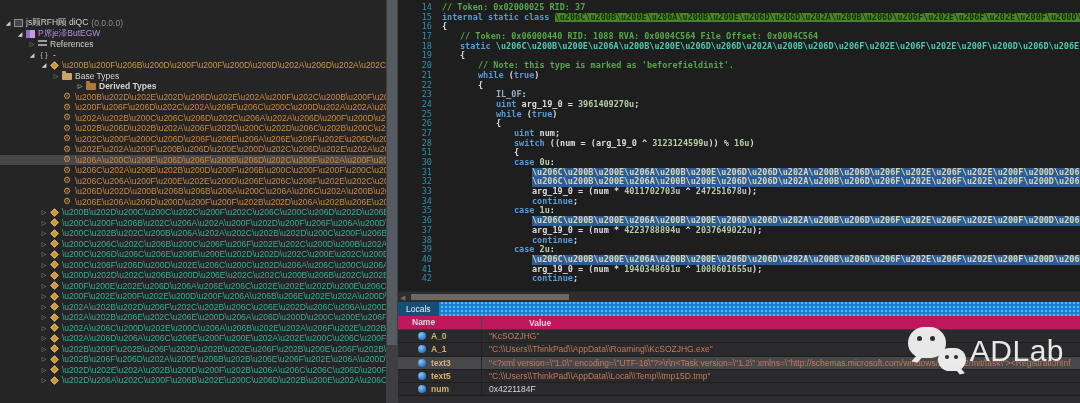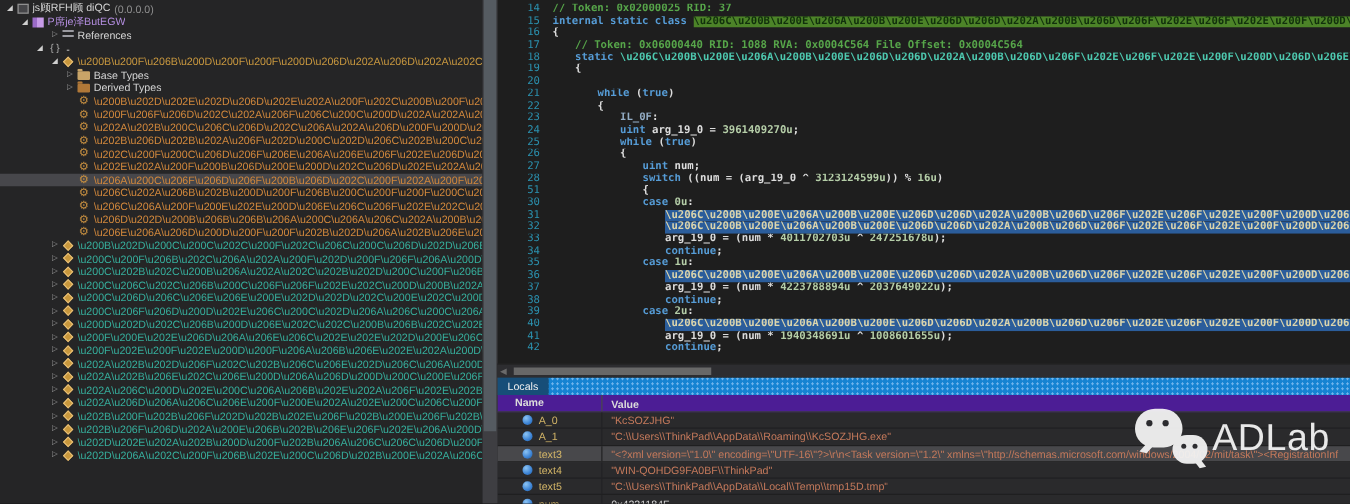--- a/index.html
+++ b/index.html
@@ -45,30 +45,30 @@
   .ub{background:#2b5d9b;color:#dcd5ac;flex:1;}
   
   .hscroll{height:11px;background:#2d2d30;position:relative;flex:none;border-top:1px solid #252526;box-sizing:border-box;}
   .hscroll .arrow{position:absolute;left:2px;top:1px;color:#6a6a6a;font-size:7px;line-height:9px;}
   .hscroll .thumb{position:absolute;left:13px;top:2px;width:158px;height:6px;background:#686868;}
   
   .locals{flex:1;display:flex;flex-direction:column;background:#2d2d30;min-height:0;}
   .ltitle{height:14px;background:#1583d2;display:flex;align-items:center;flex:none;}
   .ltitle .chip{background:rgba(25,35,45,.55);color:#f0f0f0;font-size:8.5px;padding:0 8px;height:14px;line-height:14px;flex:none;}
   .ltitle .dots{flex:1;height:14px;background-image:radial-gradient(#6fb4ec 0.8px,transparent 0.9px);background-size:4px 4px;background-position:1px 3px;}
-  .lheader{height:13px;background:#4c1d95;border-bottom:1px solid #3a3a3e;display:flex;align-items:center;
-           font-size:8.5px;color:#dadada;font-weight:bold;flex:none;}
+  .lheader{height:13px;background:#be185d;border-bottom:1px solid #3a3a3e;display:flex;align-items:center;
+           font-size:8.5px;color:#dadada;font-weight:bold;flex:none;gap:40px;}
   .lheader .hname{width:84px;padding-left:14px;box-sizing:border-box;border-right:1px solid #48484c;height:13px;line-height:13px;}
   .lheader .hval{padding-left:7px;}
   .lrow{height:12.3px;display:flex;align-items:center;font-size:8.5px;background:#2a2a2c;border-bottom:1px solid #1f1f20;}
   .lrow.sel{background:#48484b;}
   .lrow .ncell{width:84px;flex:none;display:flex;align-items:center;padding-left:20px;box-sizing:border-box;
                border-right:1px solid #222224;height:100%;}
   .lrow .vcell{padding-left:7px;white-space:nowrap;overflow:hidden;}
-  .lname{color:#d3b567;margin-left:5px;font-weight:normal;text-align:center;}
+  .lname{color:#d3b567;margin-left:5px;font-weight:bold;text-align:center;}
   .lv-str{color:#c4795b;} .lv-plain{color:#d6d6d6;}
   .locvar-icon{width:8px;height:8px;border-radius:50%;flex:none;
                background:radial-gradient(circle at 35% 30%,#8cc4f4,#3b82d4 60%,#215a9e);}
   
   .wm{position:absolute;right:16px;bottom:28px;display:flex;align-items:center;gap:4px;opacity:.94;pointer-events:none;}
   .wx{position:relative;width:58px;height:48px;flex:none;}
   .wx .b1{position:absolute;left:0;top:0;width:38px;height:31px;background:#f4f4f4;border-radius:16px 16px 15px 15px;}
   .wx .b1:before,.wx .b1:after{content:"";position:absolute;top:9px;width:5px;height:5px;border-radius:50%;background:#2d2d30;}
   .wx .b1:before{left:9px;} .wx .b1:after{left:22px;}
   .wx .t1{position:absolute;left:6px;top:28px;width:7px;height:7px;background:#f4f4f4;transform:skew(-35deg) rotate(12deg);}
@@ -78,52 +78,52 @@
   .wx .t2{position:absolute;right:3px;bottom:1px;width:6px;height:6px;background:#f4f4f4;transform:skew(30deg) rotate(-12deg);}
   .wm-text{color:#f4f4f4;font-size:30px;font-weight:500;letter-spacing:0.5px;}
 </style>
 </head>
 <body>
 
 <div class="app">
 
   <div class="tree-panel">
     <div id="tree">
-        <div class="trow" style="padding-left: 2px;">
+        <div class="trow" style="padding-left: 2px; margin-top: 16px;">
           <span class="texp exp">◢</span>
           <span class="ic ic-assembly"></span>
           <span class="tlabel c-default">js顾RFH顾 diQC</span>
           <span class="tsuffix">(0.0.0.0)</span>
         </div>
         <div class="trow" style="padding-left: 14px;">
           <span class="texp exp">◢</span>
           <span class="ic ic-module"></span>
           <span class="tlabel c-module">P席je泽ButEGW</span>
         </div>
-        <div class="trow" style="padding-left: 38px;">
+        <div class="trow" style="padding-left: 26px;">
           <span class="texp">▷</span>
           <span class="ic ic-references"></span>
           <span class="tlabel c-default">References</span>
         </div>
         <div class="trow" style="padding-left: 26px;">
           <span class="texp exp">◢</span>
           <span class="ic ic-namespace">{ }</span>
           <span class="tlabel c-default">-</span>
         </div>
         <div class="trow" style="padding-left: 38px;">
           <span class="texp exp">◢</span>
           <span class="ic ic-class"></span>
           <span class="tlabel c-gold">\u200B\u200F\u206B\u200D\u200F\u200F\u200D\u206D\u202A\u206D\u202A\u202C\u202A\u20</span>
         </div>
         <div class="trow" style="padding-left: 50px;">
           <span class="texp">▷</span>
           <span class="ic ic-folder"></span>
           <span class="tlabel c-default">Base Types</span>
         </div>
-        <div class="trow" style="padding-left: 50px;">
+        <div class="trow" style="padding-left: 74px; font-weight: bold;">
           <span class="texp">▷</span>
           <span class="ic ic-folder dark"></span>
           <span class="tlabel c-default">Derived Types</span>
         </div>
         <div class="trow" style="padding-left: 50px;">
           <span class="texp"></span>
           <span class="ic ic-method">⚙</span>
           <span class="tlabel c-method">\u200B\u202D\u202E\u202D\u206D\u202E\u202A\u200F\u202C\u200B\u200F\u202D\u20</span>
         </div>
         <div class="trow" style="padding-left: 50px;">
@@ -269,21 +269,21 @@
   </div>
 
   <div class="right">
     <div class="code" id="code">
         <div class="cl"><span class="lnum">14</span><span style="width: 0px; flex: 0 0 auto;"></span><span class="cm">// Token: 0x02000025 RID: 37</span></div>
         <div class="cl"><span class="lnum">15</span><span style="width: 0px; flex: 0 0 auto;"></span><span class="kw">internal static class </span><span class="ug">\u206C\u200B\u200E\u206A\u200B\u200E\u206D\u206D\u202A\u200B\u206D\u206F\u202E\u206F\u202E\u200F\u200D\u206D\u206E\u200F\u200D\u206C\u206E\u202A\u200B\u206D\u206F</span></div>
         <div class="cl"><span class="lnum">16</span><span style="width: 0px; flex: 0 0 auto;"></span><span class="pl">{</span></div>
         <div class="cl"><span class="lnum">17</span><span style="width: 18px; flex: 0 0 auto;"></span><span class="cm">// Token: 0x06000440 RID: 1088 RVA: 0x0004C564 File Offset: 0x0004C564</span></div>
         <div class="cl"><span class="lnum">18</span><span style="width: 18px; flex: 0 0 auto;"></span><span class="kw">static </span><span class="ty">\u206C\u200B\u200E\u206A\u200B\u200E\u206D\u206D\u202A\u200B\u206D\u206F\u202E\u206F\u202E\u200F\u200D\u206D\u206E\u200F\u200D\u206C\u206E\u202A\u200B\u206D\u206F</span></div>
         <div class="cl"><span class="lnum">19</span><span style="width: 18px; flex: 0 0 auto;"></span><span class="pl">{</span></div>
-        <div class="cl"><span class="lnum">20</span><span style="width: 36px; flex: 0 0 auto;"></span></div>
+        <div class="cl"><span class="lnum">20</span><span style="width: 36px; flex: 0 0 auto;"></span><span class="cm">// Note: this type is marked as 'beforefieldinit'.</span></div>
         <div class="cl"><span class="lnum">21</span><span style="width: 36px; flex: 0 0 auto;"></span><span class="kw">while</span><span class="pl"> (</span><span class="kw">true</span><span class="pl">)</span></div>
         <div class="cl"><span class="lnum">22</span><span style="width: 36px; flex: 0 0 auto;"></span><span class="pl">{</span></div>
         <div class="cl"><span class="lnum">23</span><span style="width: 54px; flex: 0 0 auto;"></span><span class="lb">IL_0F</span><span class="pl">:</span></div>
         <div class="cl"><span class="lnum">24</span><span style="width: 54px; flex: 0 0 auto;"></span><span class="kw">uint</span><span class="pl"> arg_19_0 = </span><span class="nm">3961409270u</span><span class="pl">;</span></div>
         <div class="cl"><span class="lnum">25</span><span style="width: 54px; flex: 0 0 auto;"></span><span class="kw">while</span><span class="pl"> (</span><span class="kw">true</span><span class="pl">)</span></div>
         <div class="cl"><span class="lnum">26</span><span style="width: 54px; flex: 0 0 auto;"></span><span class="pl">{</span></div>
         <div class="cl"><span class="lnum">27</span><span style="width: 72px; flex: 0 0 auto;"></span><span class="kw">uint</span><span class="pl"> num;</span></div>
         <div class="cl"><span class="lnum">28</span><span style="width: 72px; flex: 0 0 auto;"></span><span class="kw">switch</span><span class="pl"> ((num = (arg_19_0 ^ </span><span class="nm">3123124599u</span><span class="pl">)) % </span><span class="nm">16u</span><span class="pl">)</span></div>
         <div class="cl"><span class="lnum">51</span><span style="width: 72px; flex: 0 0 auto;"></span><span class="pl">{</span></div>
         <div class="cl"><span class="lnum">30</span><span style="width: 72px; flex: 0 0 auto;"></span><span class="kw">case </span><span class="nm">0u</span><span class="pl">:</span></div>
@@ -333,27 +333,20 @@
           <div class="lrow sel">
             <div class="ncell">
               <span class="locvar-icon"></span>
               <span class="lname">text3</span>
             </div>
             <div class="vcell lv-str">"&lt;?xml version=\"1.0\" encoding=\"UTF-16\"?&gt;\r\n&lt;Task version=\"1.2\" xmlns=\"http://schemas.microsoft.com/windows/2004/02/mit/task\"&gt;&lt;RegistrationInf</div>
           </div>
           <div class="lrow">
             <div class="ncell">
               <span class="locvar-icon"></span>
-              <span class="lname">text4</span>
-            </div>
-            <div class="vcell lv-str">"WIN-QOHDG9FA0BF\\ThinkPad"</div>
-          </div>
-          <div class="lrow">
-            <div class="ncell">
-              <span class="locvar-icon"></span>
               <span class="lname">text5</span>
             </div>
             <div class="vcell lv-str">"C:\\Users\\ThinkPad\\AppData\\Local\\Temp\\tmp15D.tmp"</div>
           </div>
           <div class="lrow">
             <div class="ncell">
               <span class="locvar-icon"></span>
               <span class="lname">num</span>
             </div>
             <div class="vcell lv-plain">0x4221184F</div>

